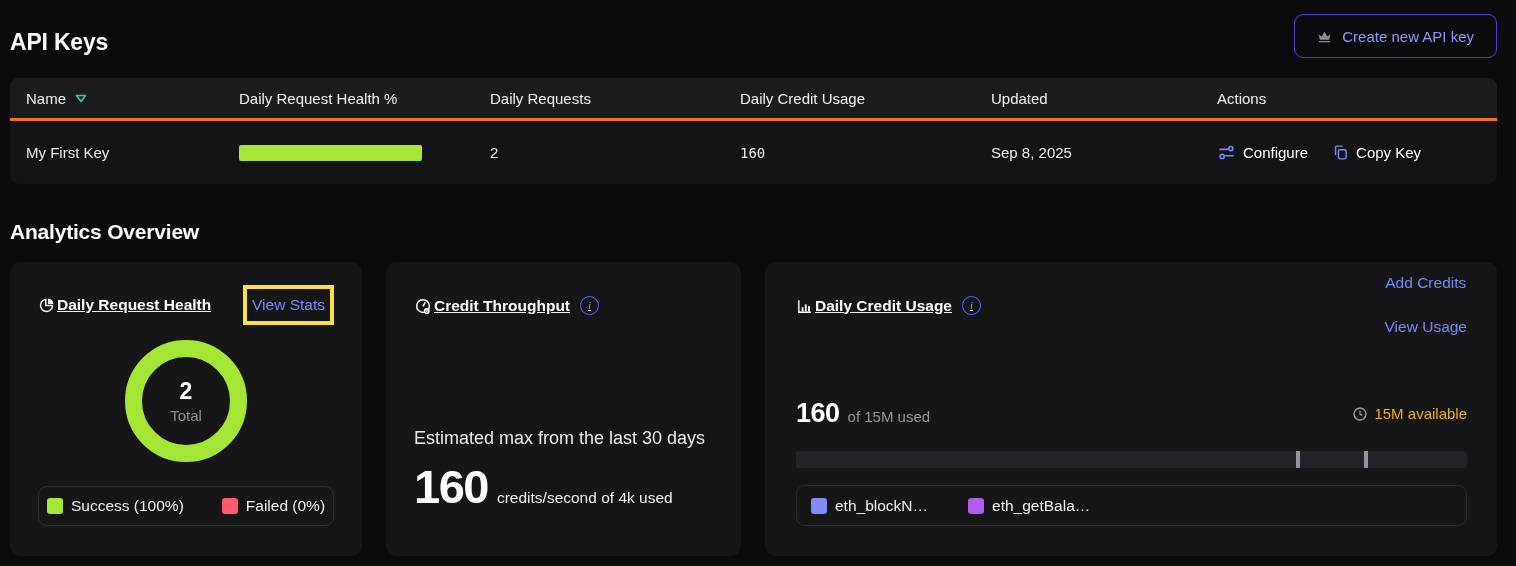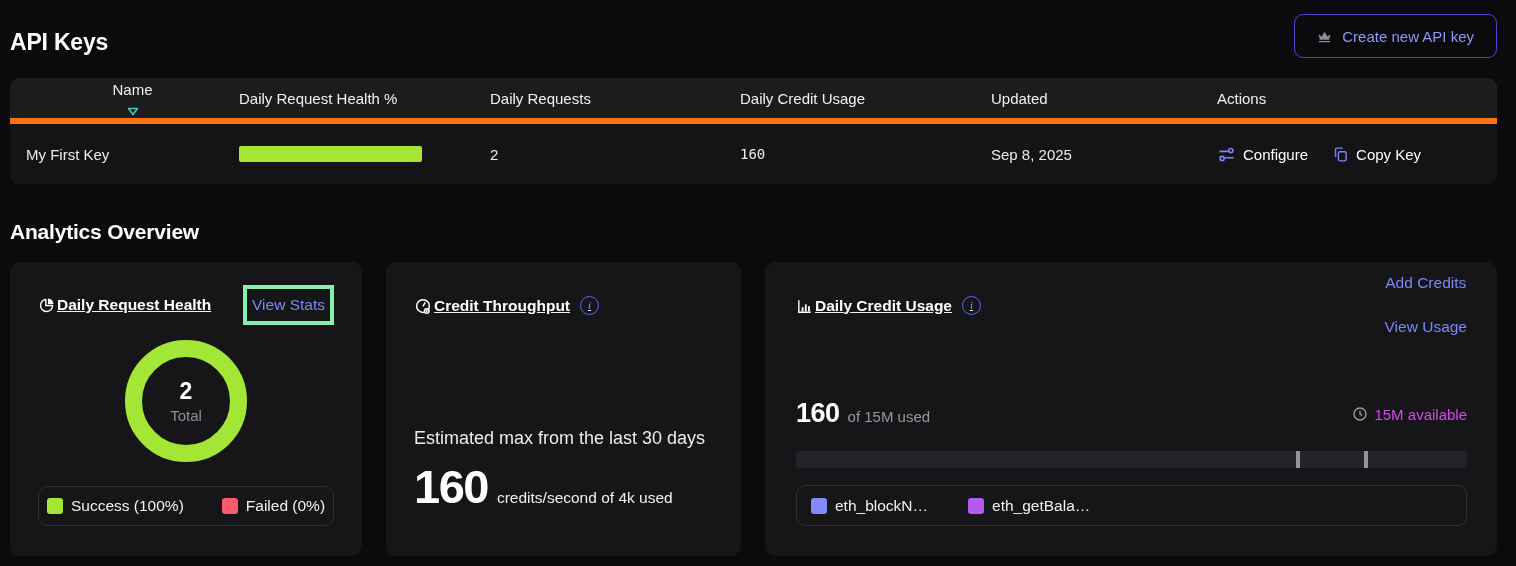--- a/index.html
+++ b/index.html
@@ -27,22 +27,22 @@
   .table {
     margin-top: 16px; border-radius: 9px; overflow: hidden; background: #141417;
   }
   .thead, .trow {
     display: grid;
     grid-template-columns: 213px 251px 250px 251px 226px 1fr;
     align-items: center;
     padding-left: 16px;
   }
   .thead { height: 40px; background: #1c1c1f; font-size: 15px; font-weight: 500; color: #f0f0f2; }
-  .trow  { height: 66px; background: #141417; border-top: 6px solid #f97316; font-size: 15px; color: #ececee; }
-  .th-name { display: flex; align-items: center; gap: 9px; flex-direction: column; }
+  .trow  { height: 66px; background: #141417; border-top: 3px solid #f97316; font-size: 15px; color: #ececee; }
+  .th-name { display: flex; align-items: center; gap: 9px; }
   .sort-chevron { display: flex; align-items: center; cursor: pointer; }
   .health-track { width: 183px; height: 16px; }
   .health-fill  { height: 100%; border-radius: 2px; }
   .mono { font-family: "DejaVu Sans Mono", monospace; font-size: 14px; }
   .actions { display: flex; gap: 24px; align-items: center; }
   .action-link { display: flex; align-items: center; gap: 7px; color: #ffffff; font-size: 15px; cursor: pointer; text-decoration: none; }
 
   
   .section-title { margin-top: 36px; font-size: 21px; font-weight: 700; letter-spacing: -0.2px; color: #ffffff; }
   .cards { display: flex; gap: 24px; margin-top: 18px; }
@@ -57,21 +57,21 @@
   .card-icon { display: flex; color: #ffffff; }
   .info-icon {
     width: 19px; height: 19px; margin-left: 8px; border: 1.4px solid #5b66f0; border-radius: 50%;
     display: flex; align-items: center; justify-content: center;
     color: #8d98fa; font-size: 11px; font-family: "Liberation Serif", serif; font-style: italic; cursor: pointer;
   }
   .link { color: #7b87f8; font-size: 15.5px; cursor: pointer; text-decoration: none; }
   .header-links { display: flex; gap: 26px; align-items: center; flex-direction: column; }
 
   
-  .highlight-box { border: 4px solid #86efac; padding: 7px 5px; text-align: center; }
+  .highlight-box { border: 4px solid #fde047; padding: 7px 5px; text-align: center; }
 
   
   .donut-wrap { display: flex; flex-direction: column; align-items: center; margin-top: 12px; }
   .donut {
     width: 122px; height: 122px; border-radius: 50%;
     display: flex; flex-direction: column; align-items: center; justify-content: center;
   }
   .donut-value { font-size: 23px; font-weight: 700; color: #ffffff; }
   .donut-label { font-size: 15px; color: #8e8f96; margin-top: 2px; }
   .legend-box {
@@ -86,21 +86,21 @@
   .sub-note { margin-top: 100px; font-size: 18px; color: #ebebee; }
   .big-row { display: flex; align-items: baseline; gap: 9px; margin-top: 10px; }
   .big-value { font-size: 47px; font-weight: 700; letter-spacing: -1.5px; color: #ffffff; }
   .big-suffix { font-size: 15.5px; color: #f0f0f2; }
 
   
   .usage-stats { margin-top: 70px; display: flex; justify-content: space-between; align-items: baseline; }
   .usage-left { display: flex; align-items: baseline; gap: 8px; }
   .usage-value { font-size: 27px; font-weight: 700; color: #ffffff; letter-spacing: -0.5px; }
   .usage-suffix { font-size: 15px; color: #97989f; }
-  .usage-right { display: flex; align-items: center; gap: 6px; font-size: 15px; color: #d946ef; }
+  .usage-right { display: flex; align-items: flex-end; gap: 6px; font-size: 15px; color: #eab308; }
   .progress { margin-top: 22px; height: 17px; background: #232329; border-radius: 3px; position: relative; overflow: hidden; }
   .tick { position: absolute; top: 0; width: 4px; height: 100%; background: #94949d; }
   .legend-box.usage { margin-top: 17px; height: 41px; justify-content: flex-start; padding-left: 14px; gap: 40px; }
 </style>
 </head>
 <body>
 
 <div class="content">
 
   <div class="topbar">

